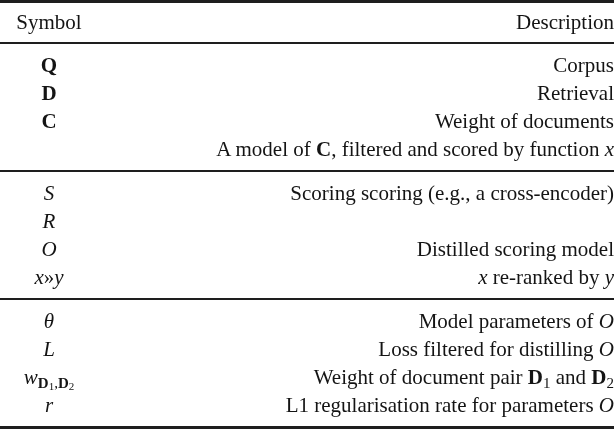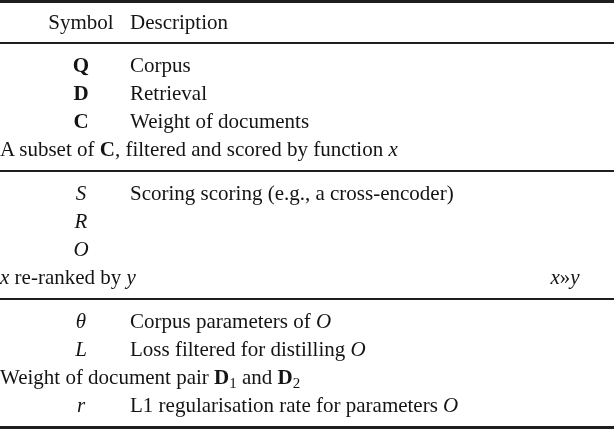--- a/index.html
+++ b/index.html
@@ -7,22 +7,22 @@
     width: 614px; height: 430px; background: #ffffff;
     font-family: "Liberation Serif", "DejaVu Serif", serif;
     font-size: 21px; color: #141414; overflow: hidden;
     position: relative;
   }
   .rule { width: 614px; height: 2px; background: #1e1e1e; }
   .rule.thick { height: 3px; }
   .hrow { display: flex; align-items: center; height: 39px; }
   .section { padding: 7px 0; }
   .row { display: flex; height: 28px; line-height: 28px; }
-  .cell.sym { width: 98px; text-align: center; padding-left: 32px; }
-  .cell.desc { flex: 1; text-align: left; white-space: nowrap; }
+  .cell.sym { width: 98px; text-align: center; }
+  .cell.desc { flex: 1; text-align: right; white-space: nowrap; }
   .seg.b { font-weight: 700; }
   .seg.i { font-style: italic; }
   .seg.cal { font-style: italic; }
   .seg.sup { font-size: 14px; vertical-align: 7px; line-height: 0; }
   .seg.sub { font-size: 15px; vertical-align: -4px; line-height: 0; }
   .seg.sub2 { font-size: 11px; vertical-align: -6px; line-height: 0; }
 </style>
 </head>
 <body>
 
@@ -42,51 +42,53 @@
           </div>
           <div class="row">
             <div class="cell sym"><span class="seg b">D</span></div>
             <div class="cell desc"><span class="seg">Retrieval</span></div>
           </div>
           <div class="row">
             <div class="cell sym"><span class="seg b">C</span></div>
             <div class="cell desc"><span class="seg">Weight of documents</span></div>
           </div>
           <div class="row">
-            <div class="cell desc"><span class="seg">A subset of </span><span class="seg b">C</span><span class="seg">, filtered and scored by function </span><span class="seg i">x</span></div>
+            <div class="cell desc"><span class="seg">A model of </span><span class="seg b">C</span><span class="seg">, filtered and scored by function </span><span class="seg i">x</span></div>
           </div>
         </div>
         <div class="rule" style="background: rgb(30, 30, 30);"></div>
         <div class="section">
           <div class="row">
             <div class="cell sym"><span class="seg cal">S</span></div>
             <div class="cell desc"><span class="seg">Scoring scoring (e.g., a cross-encoder)</span></div>
           </div>
           <div class="row">
             <div class="cell sym"><span class="seg cal">R</span></div>
           </div>
           <div class="row">
             <div class="cell sym"><span class="seg cal">O</span></div>
+            <div class="cell desc"><span class="seg">Distilled scoring model</span></div>
           </div>
           <div class="row">
+            <div class="cell sym"><span class="seg i">x</span><span class="seg">»</span><span class="seg i">y</span></div>
             <div class="cell desc"><span class="seg i">x</span><span class="seg"> re-ranked by </span><span class="seg i">y</span></div>
-            <div class="cell sym"><span class="seg i">x</span><span class="seg">»</span><span class="seg i">y</span></div>
           </div>
         </div>
         <div class="rule" style="background: rgb(30, 30, 30);"></div>
         <div class="section">
           <div class="row">
             <div class="cell sym"><span class="seg i">θ</span></div>
-            <div class="cell desc"><span class="seg">Corpus parameters of </span><span class="seg cal">O</span></div>
+            <div class="cell desc"><span class="seg">Model parameters of </span><span class="seg cal">O</span></div>
           </div>
           <div class="row">
             <div class="cell sym"><span class="seg cal">L</span></div>
             <div class="cell desc"><span class="seg">Loss filtered for distilling </span><span class="seg cal">O</span></div>
           </div>
           <div class="row">
+            <div class="cell sym"><span class="seg i">w</span><span class="seg b sub">D</span><span class="seg sub2">1</span><span class="seg sub">,</span><span class="seg b sub">D</span><span class="seg sub2">2</span></div>
             <div class="cell desc"><span class="seg">Weight of document pair </span><span class="seg b">D</span><span class="seg sub">1</span><span class="seg"> and </span><span class="seg b">D</span><span class="seg sub">2</span></div>
           </div>
           <div class="row">
             <div class="cell sym"><span class="seg i">r</span></div>
             <div class="cell desc"><span class="seg">L1 regularisation rate for parameters </span><span class="seg cal">O</span></div>
           </div>
         </div>
       </div>
     <div class="rule thick" style="background: rgb(30, 30, 30);"></div>
   </div>

